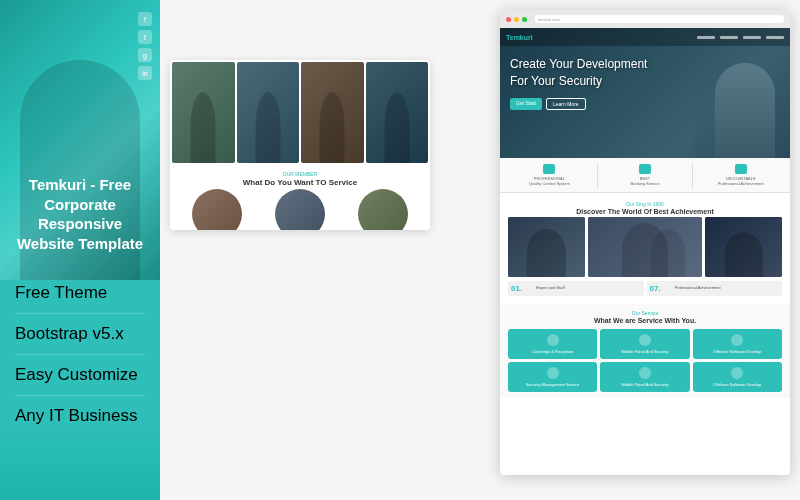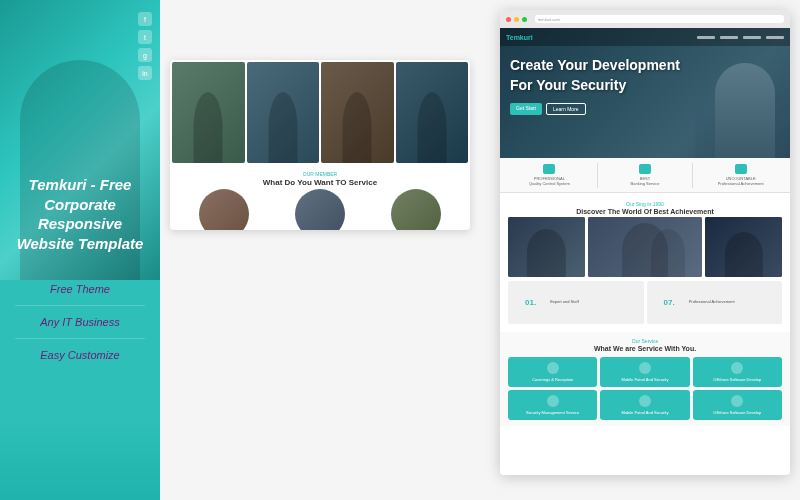--- a/index.html
+++ b/index.html
@@ -40,42 +40,40 @@
       height: 220px;
       background: rgba(0,0,0,0.15);
       border-radius: 60px 60px 0 0;
     }
 
     .left-content {
       position: absolute;
       z-index: 2;
       width: 100%;
       padding: 20px 15px;
-      font-style: italic;
     }
 
     .main-title {
       color: #ffffff;
       font-size: 15px;
       font-weight: bold;
       line-height: 1.3;
       margin-top: 155px;
       text-align: center;
     }
 
     .feature-list {
       margin-top: 20px;
     }
 
     .feature-item {
-      color: #701a75;
-      font-size: 11px;
+      color: #000000;
+      font-size: 17px;
       padding: 10px 0;
       border-bottom: 1px solid rgba(255,255,255,0.2);
-      text-align: center;
     }
 
     .feature-item:last-child {
       border-bottom: none;
     }
 
     
     .right-panel {
       flex: 1;
       height: 500px;
@@ -149,22 +147,22 @@
     }
 
     .hero-text {
       position: absolute;
       top: 28px;
       left: 10px;
     }
 
     .hero-title {
       color: #ffffff;
-      font-size: 14px;
-      font-weight: bold;
+      font-size: 12px;
+      font-weight: normal;
       line-height: 1.4;
       text-shadow: 1px 1px 3px rgba(0,0,0,0.5);
     }
 
     .hero-buttons {
       display: flex;
       gap: 4px;
       margin-top: 8px;
     }
 
@@ -268,21 +266,21 @@
     .achievement-badges {
       display: flex;
       gap: 3px;
       margin-top: 4px;
     }
 
     .badge-item {
       flex: 1;
       background: #f0f0f0;
       border-radius: 2px;
-      padding: 17px;
+      padding: 3px;
       display: flex;
       align-items: center;
       gap: 14px;
     }
 
     .badge-num {
       font-size: 8px;
       font-weight: bold;
       color: #2DBFB8;
     }
@@ -336,21 +334,21 @@
     
     .preview-cards {
       position: absolute;
       top: 60px;
       left: 10px;
       width: 310px;
       height: 410px;
     }
 
     .preview-top-card {
-      width: 300px;
+      width: 260px;
       height: 170px;
       background: #fff;
       border-radius: 4px;
       box-shadow: 0 2px 10px rgba(0,0,0,0.15);
       overflow: hidden;
     }
 
     .photo-strip {
       display: flex;
       height: 105px;
@@ -481,24 +479,27 @@
   </div>
 
   <div class="left-content">
     <div class="main-title">Temkuri - Free Corporate Responsive Website Template</div>
 
     <div class="feature-list">
       <div class="feature-item">
         <span>Free Theme</span>
       </div>
       <div class="feature-item">
-        <span>Any IT Business</span>
+        <span>Bootstrap  v5.x</span>
       </div>
       <div class="feature-item">
         <span>Easy Customize</span>
+      </div>
+      <div class="feature-item">
+        <span>Any IT Business</span>
       </div>
     </div>
   </div>
 </div>
 
 <div class="right-panel">
 
   <div class="preview-cards">
     <div class="preview-top-card">
       <div class="photo-strip">

